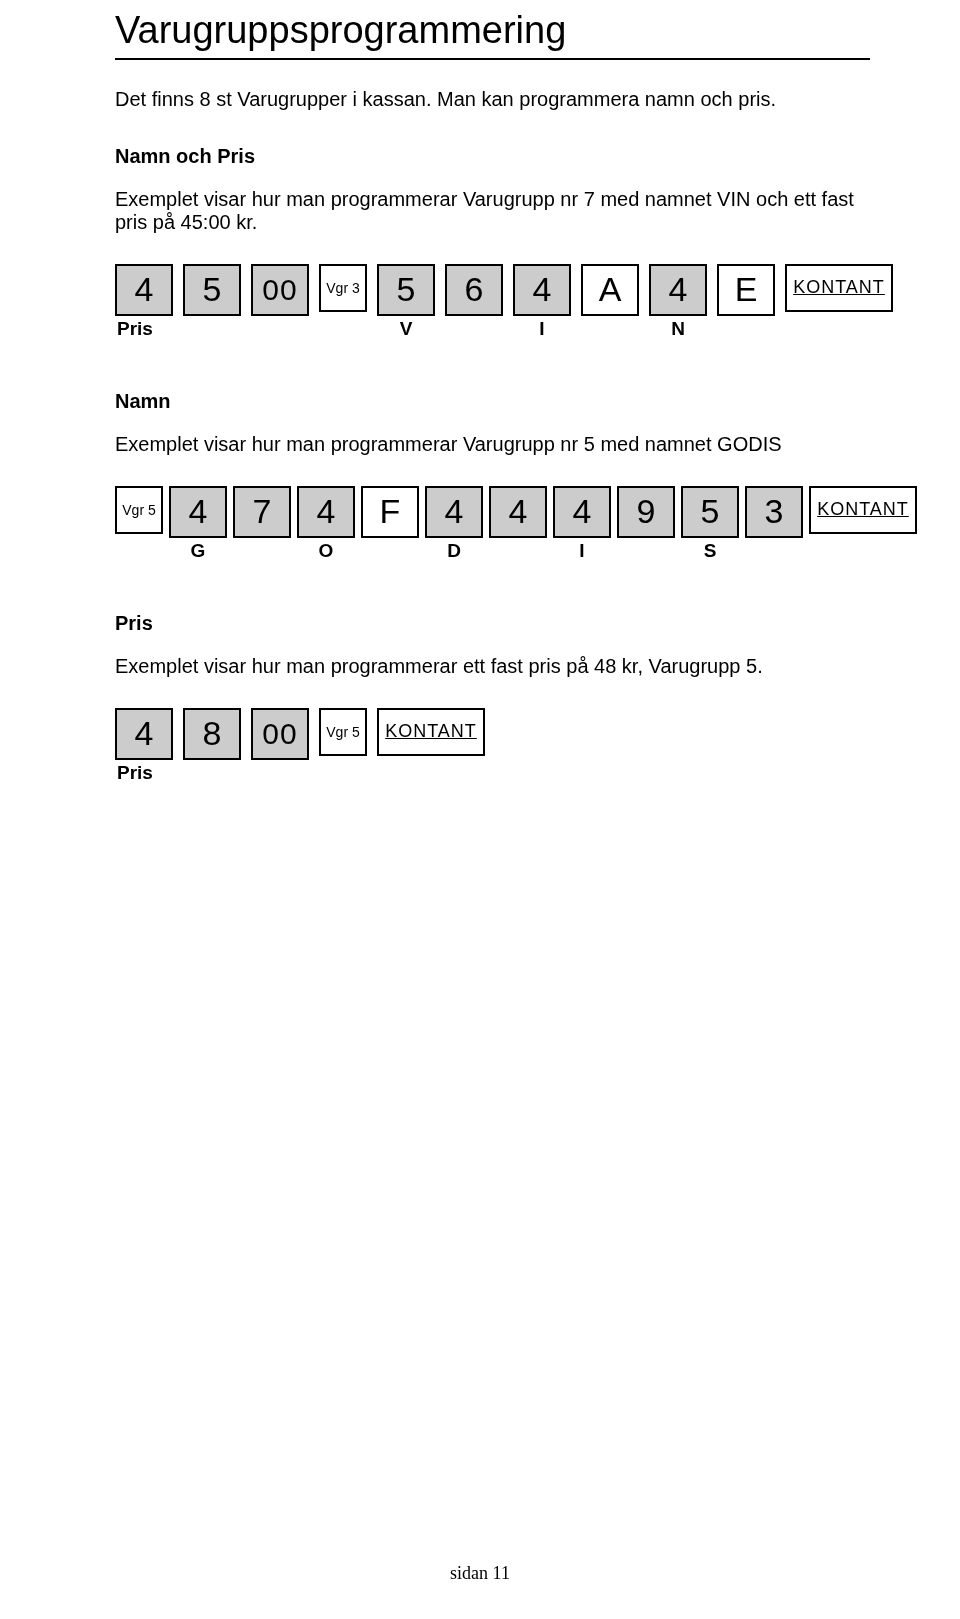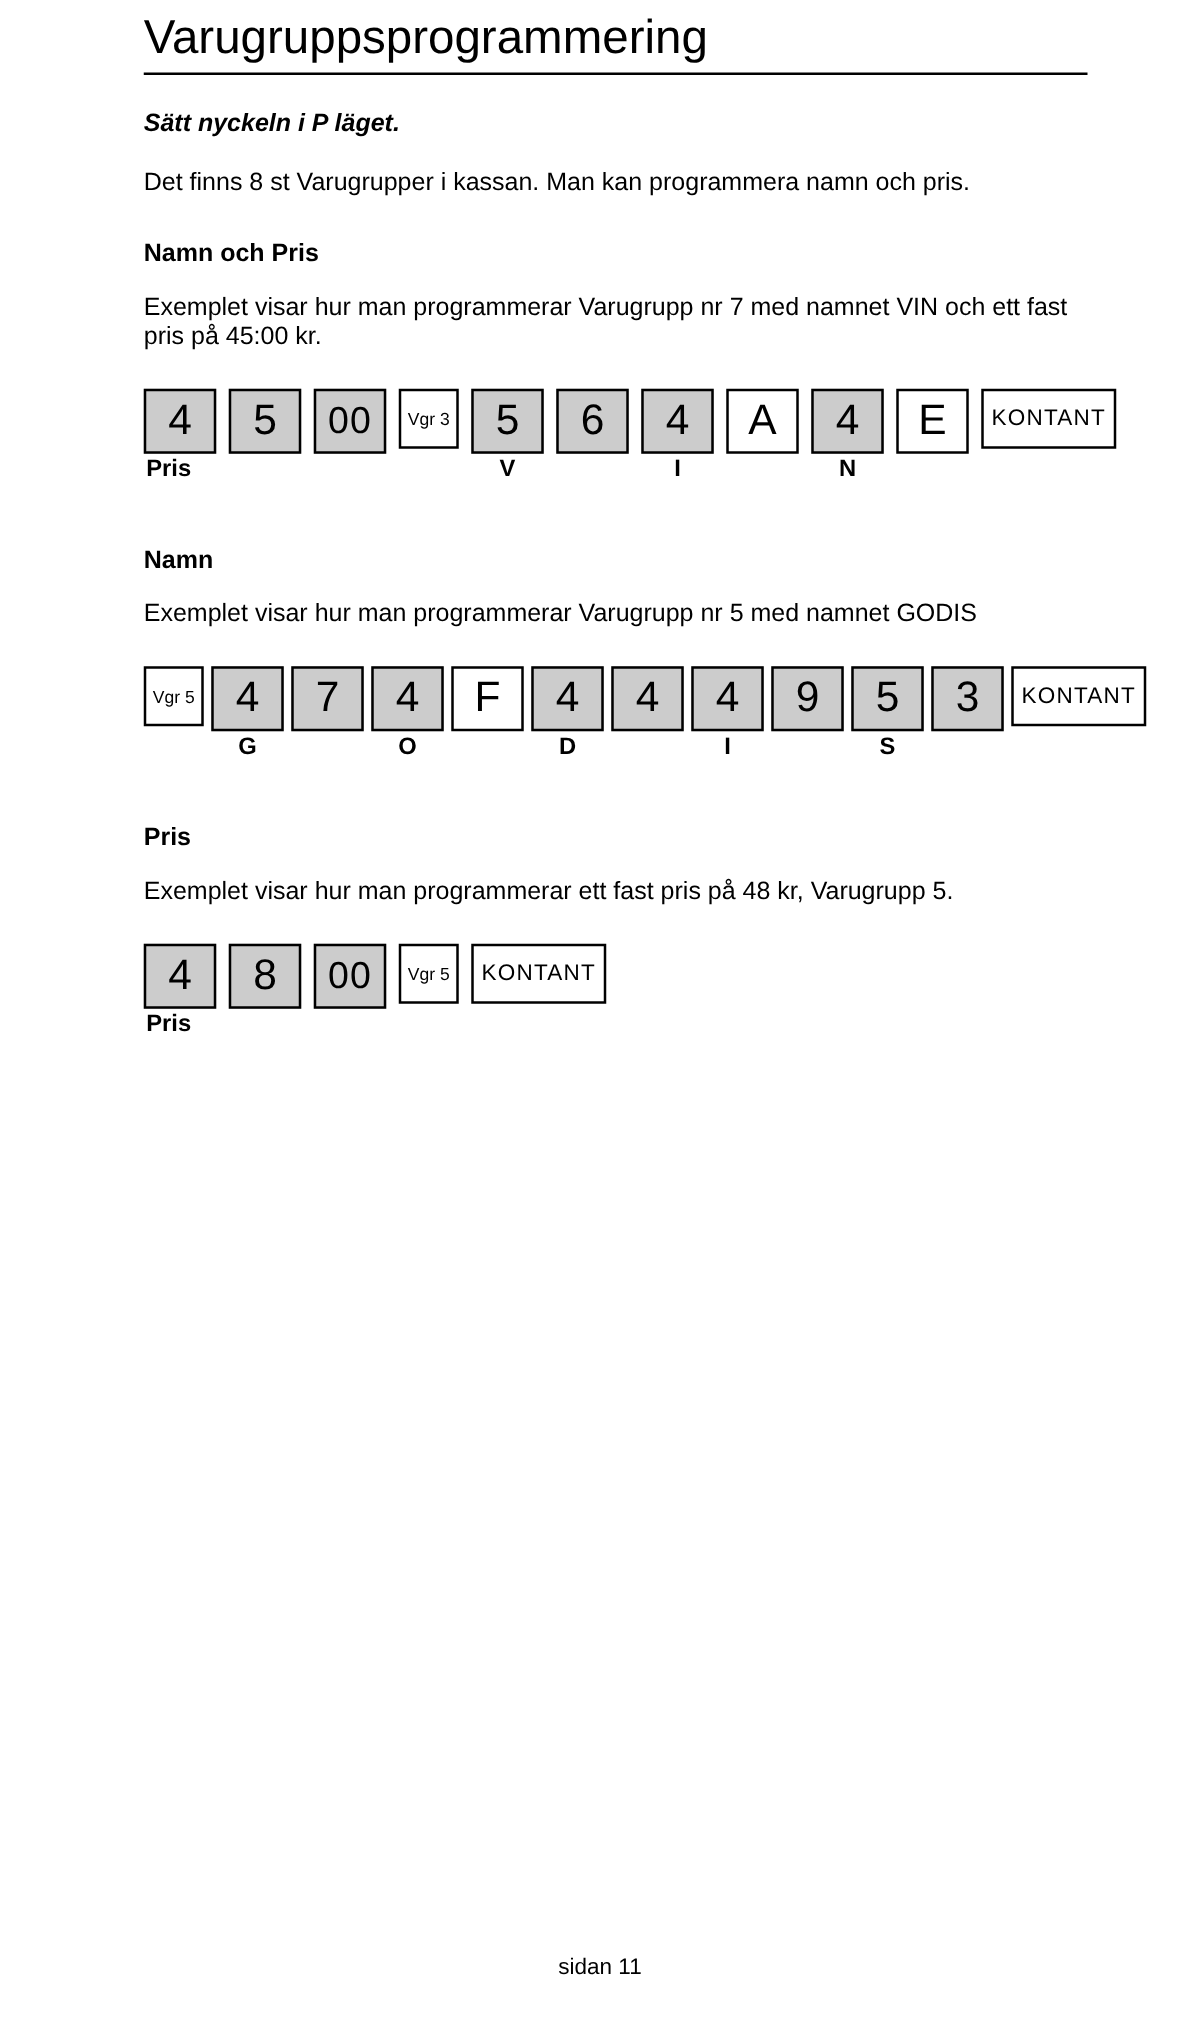--- a/index.html
+++ b/index.html
@@ -40,21 +40,21 @@
     margin: 20px 0 4px 0;
     flex-wrap: nowrap;
   }
   .keywrap {
     display: flex;
     flex-direction: column;
     align-items: center;
     width: 58px;
   }
   .keywrap.small { width: 48px; }
-  .keywrap.kontant { width: 108px; }
+  .keywrap.kontant { width: 108px; text-decoration: underline; }
   .sublabel {
     font-size: 19px;
     font-weight: 700;
     margin-top: 2px;
     text-align: center;
     white-space: nowrap;
   }
   .prislabel {
     font-size: 19px;
     font-weight: 700;
@@ -89,31 +89,31 @@
     letter-spacing: 1px;
     background: #fff;
   }
   .footer {
     position: absolute;
     bottom: 35px;
     left: 0;
     width: 100%;
     text-align: center;
     font-size: 18px;
+    font-family: Liberation Serif, serif;
   }
 </style>
 </head>
 <body>
 
 <div class="page">
 
   <h1 class="title">Varugruppsprogrammering</h1>
   <hr class="hr">
 
-  <p class="line bold italic">Sätt nyckeln i P läget.</p>
   <p class="line">Det finns 8 st Varugrupper i kassan. Man kan programmera namn och pris.</p>
 
   <p class="section-label">Namn och Pris</p>
   <p class="line" style="margin-bottom:30px;">Exemplet visar hur man programmerar Varugrupp nr 7 med namnet VIN och ett fast pris på 45:00 kr.</p>
 
   <div class="keyrow">
     <div class="keywrap">
       <div class="key">4</div>
       <div class="prislabel">Pris</div>
     </div>

